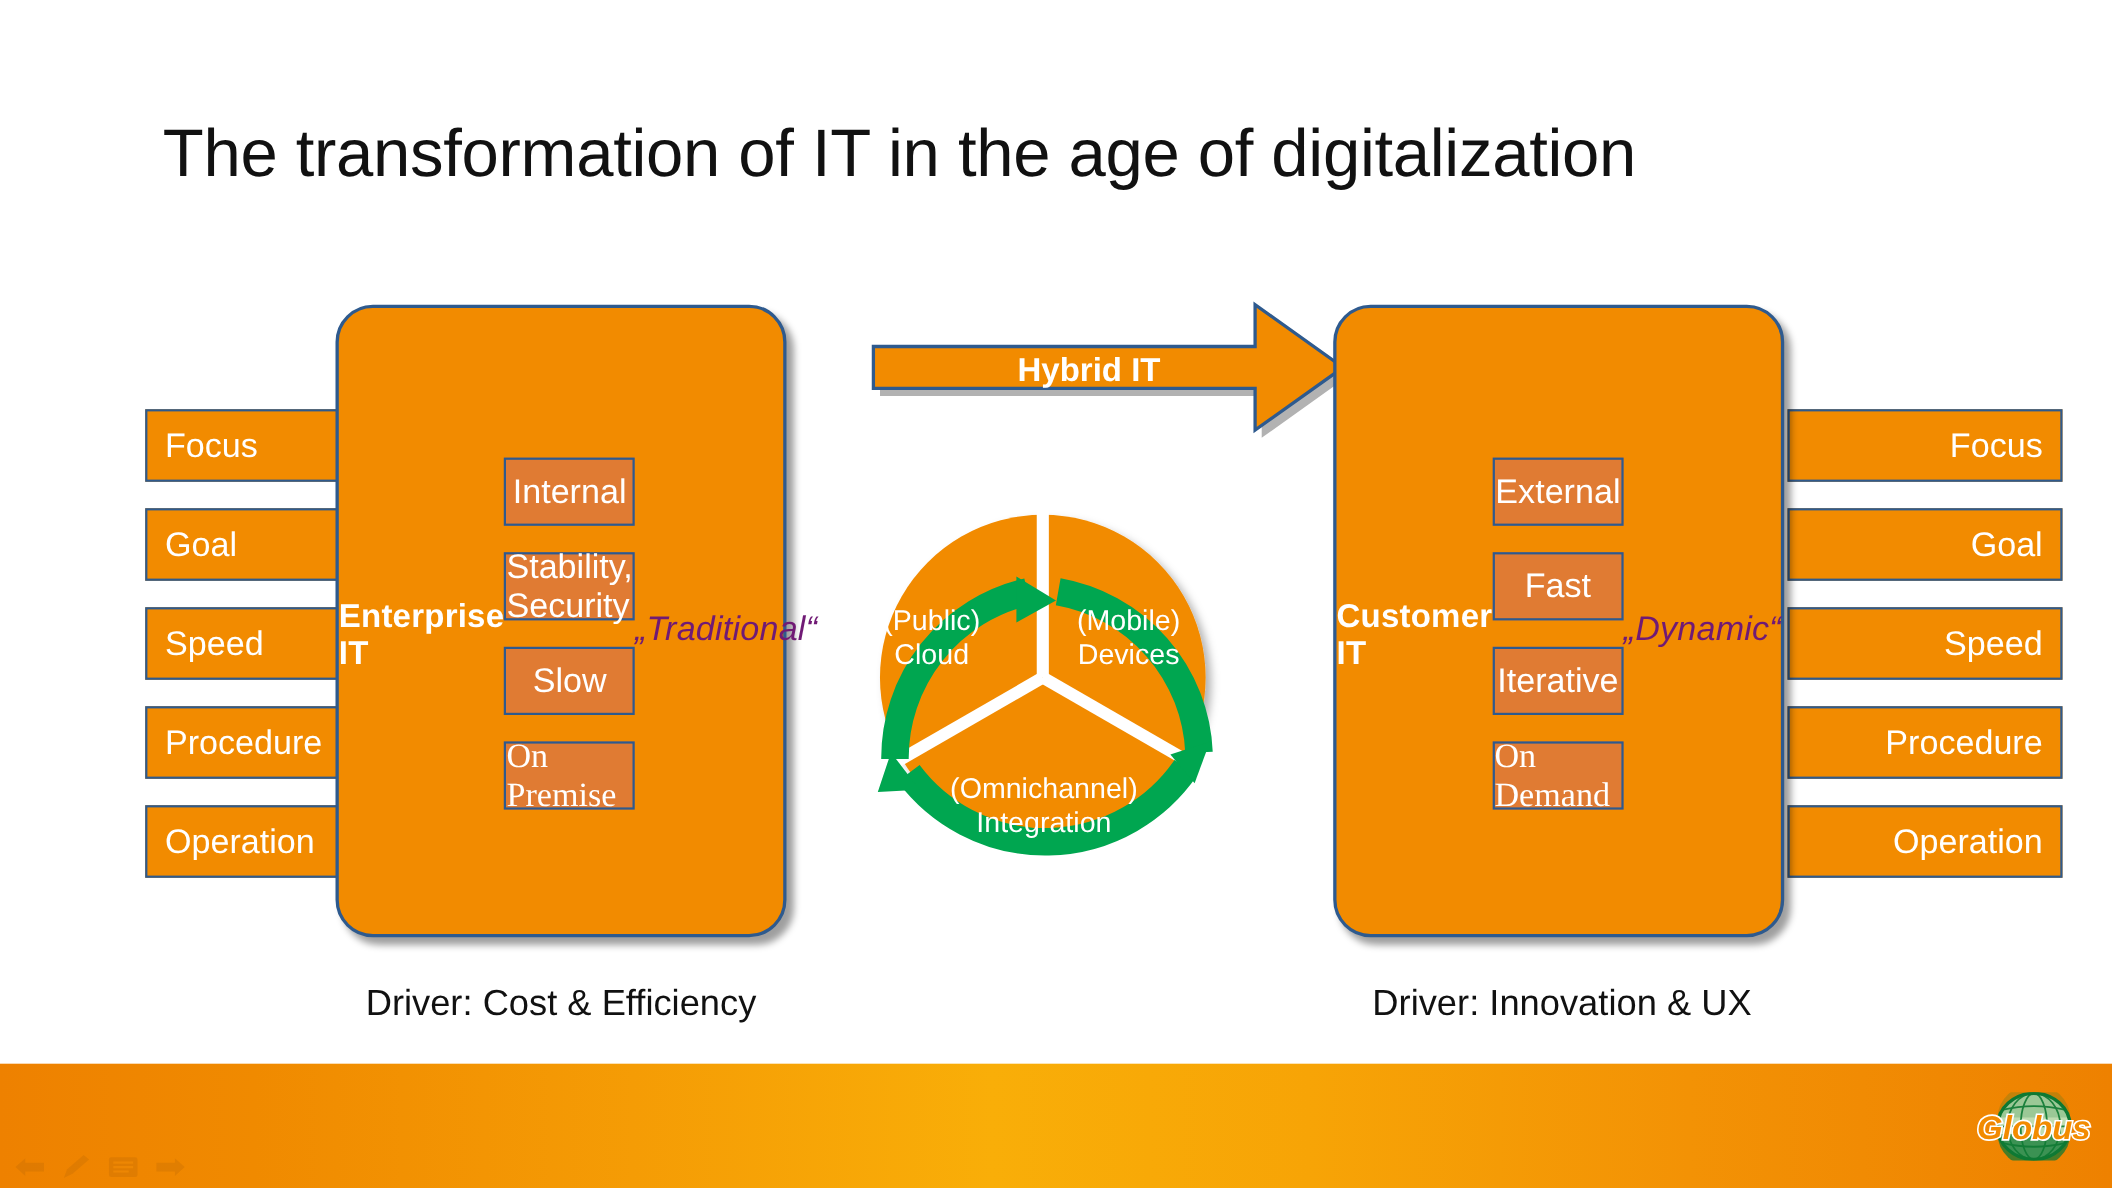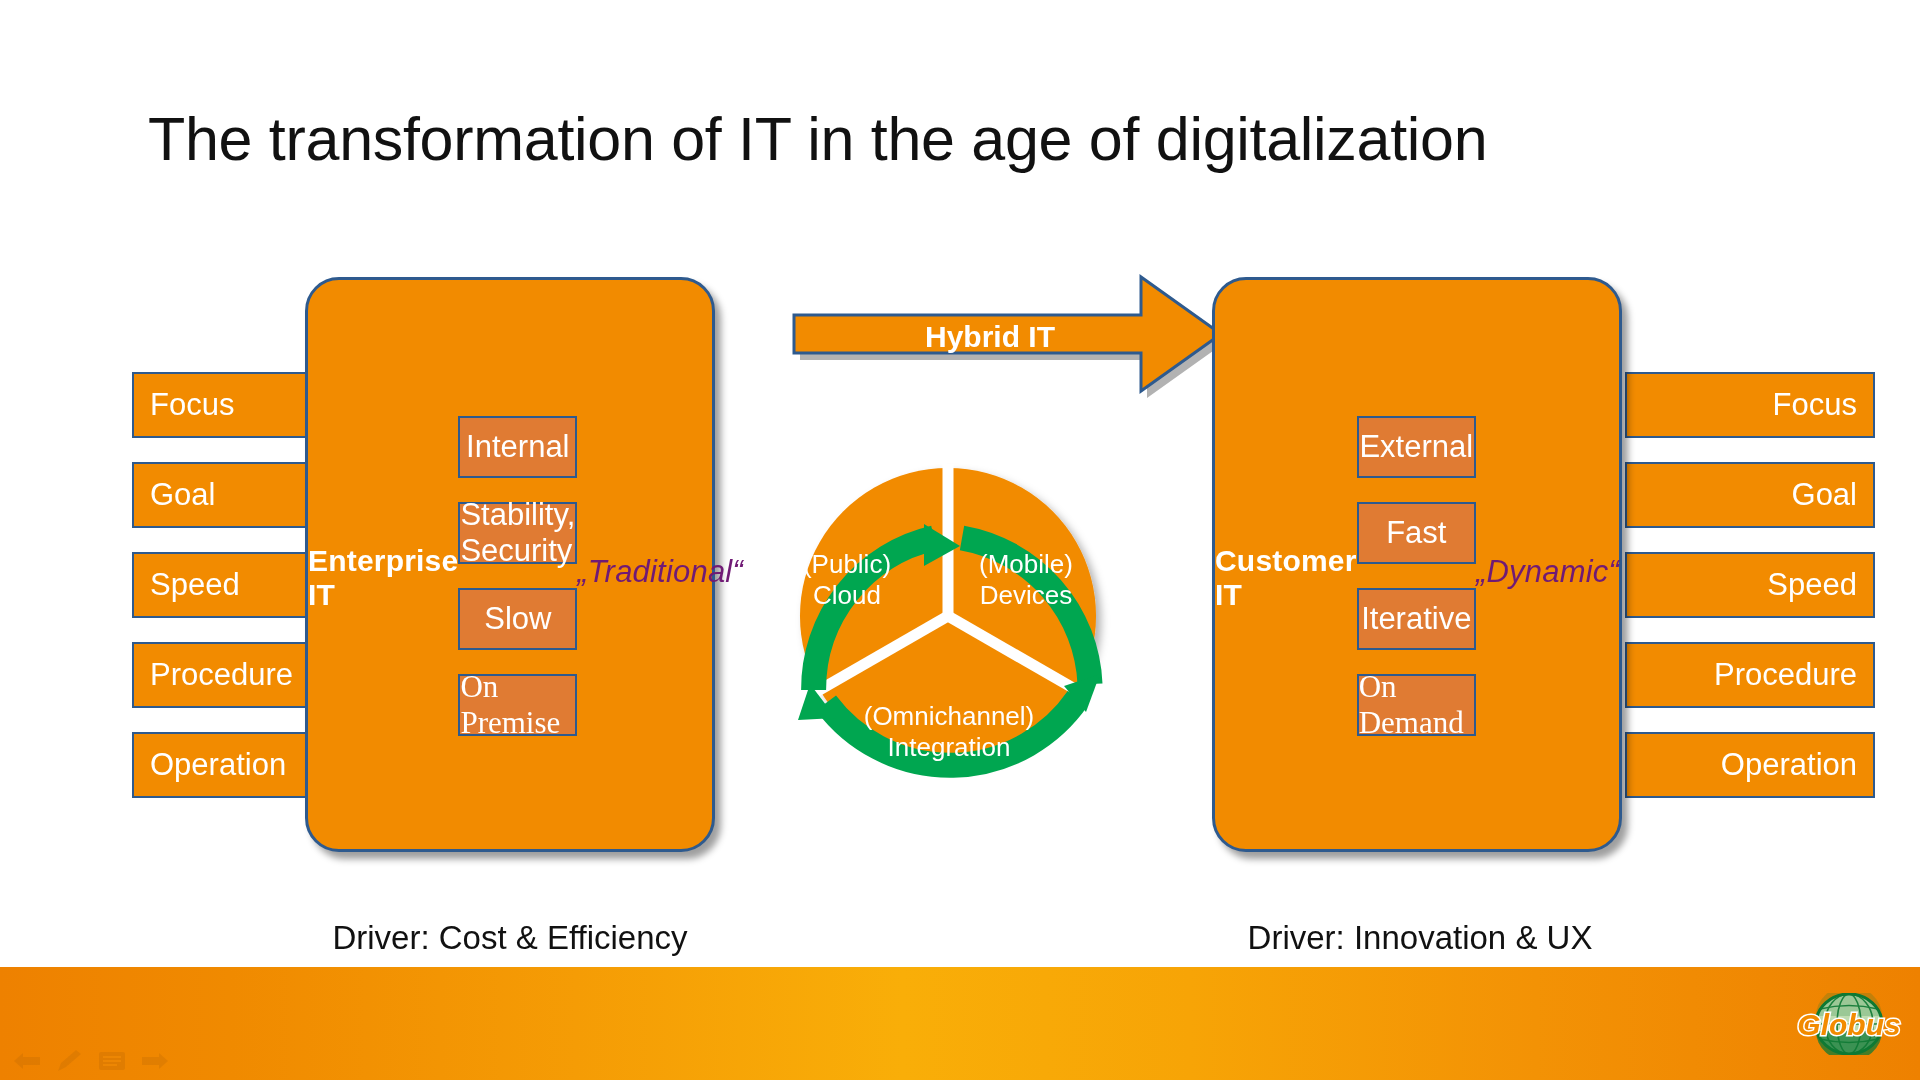--- a/index.html
+++ b/index.html
@@ -62,21 +62,21 @@
     color: #fff; font-size: 31px;
   }
   .panel-row:last-child { margin-bottom: 0; font-family: Liberation Serif, serif; }
   .panel-footer {
     font-size: 31px; font-style: italic; color: #701a75;
     margin-top: 14px; letter-spacing: 0.2px;
   }
 
   
   .driver {
-    position: absolute; top: 919px;
+    position: absolute; top: 893px;
     width: 460px; text-align: center;
     font-size: 33px; color: #111;
   }
   .driver.left  { left: 280px; }
   .driver.right { left: 1190px; }
 
   
   .hybrid-wrap { position: absolute; left: 790px; top: 272px; width: 440px; height: 130px; z-index: 4; }
   .hybrid-wrap svg { position: absolute; left: 0; top: 0; }
   .hybrid-label {

